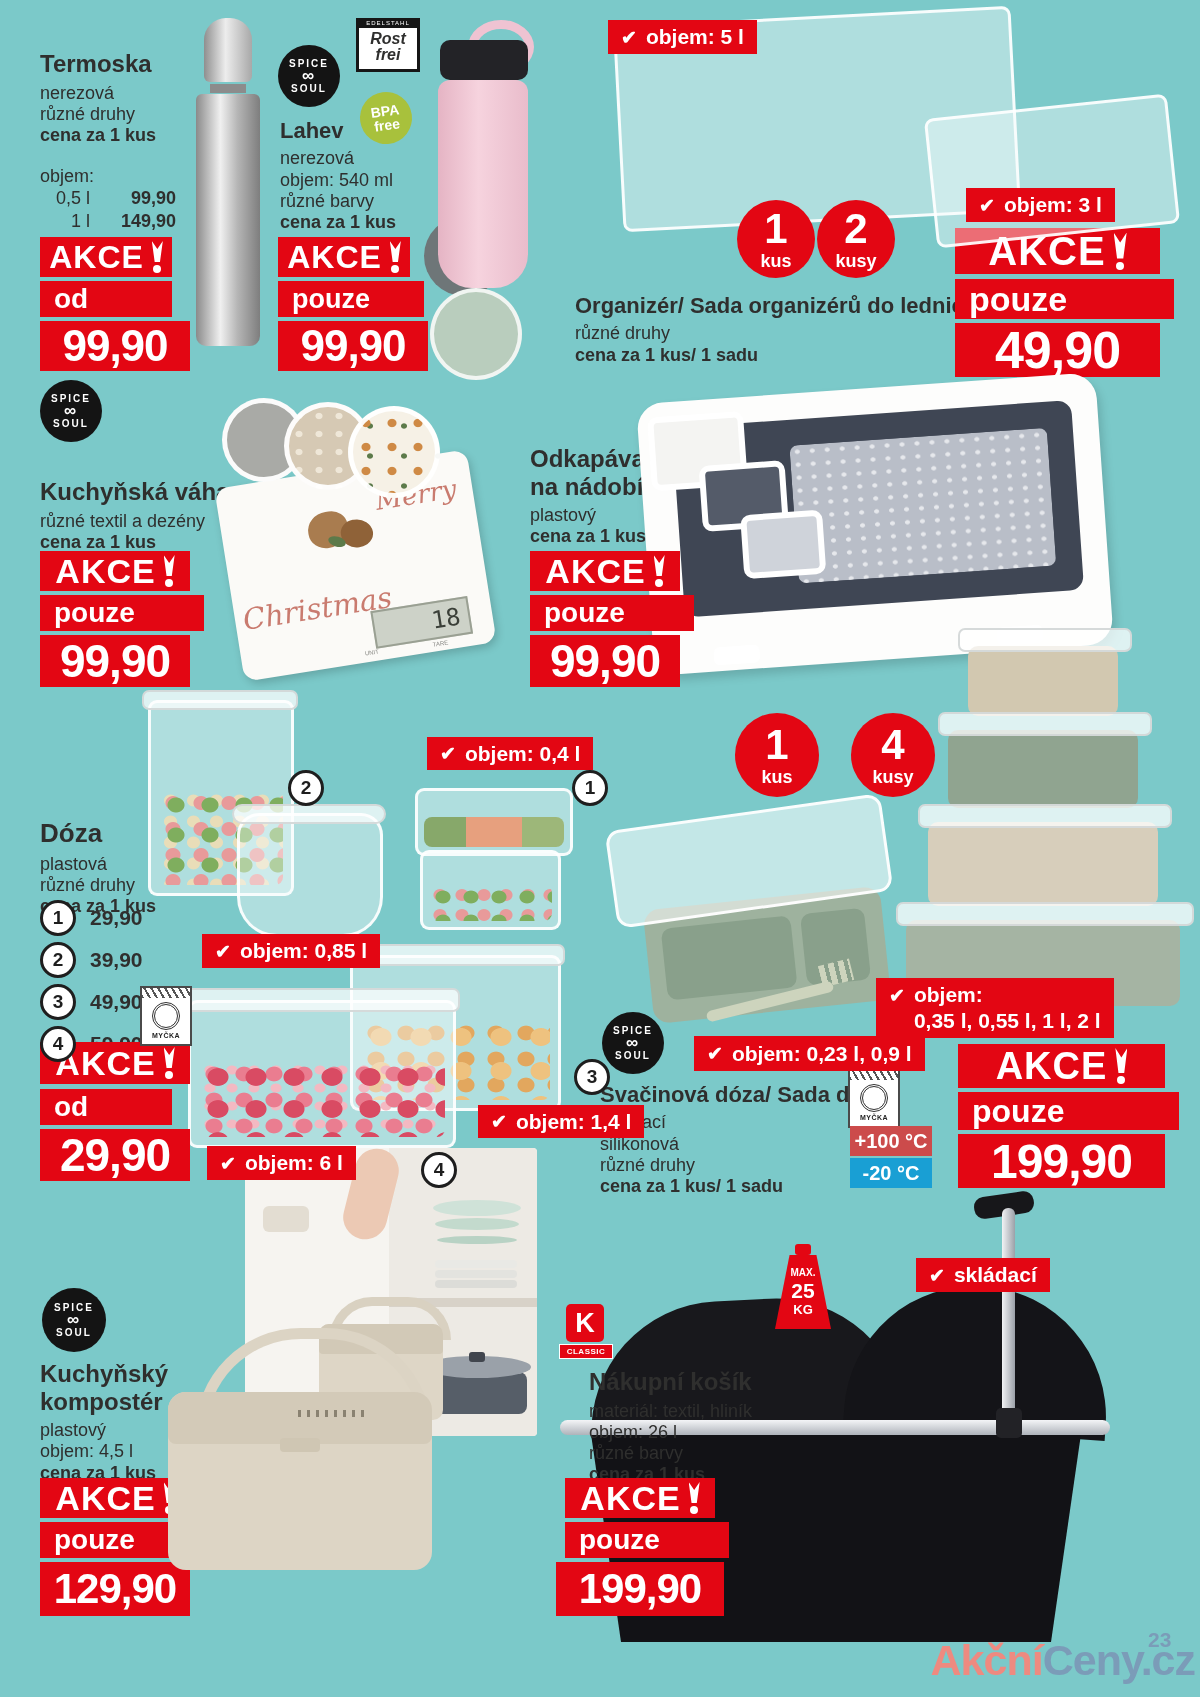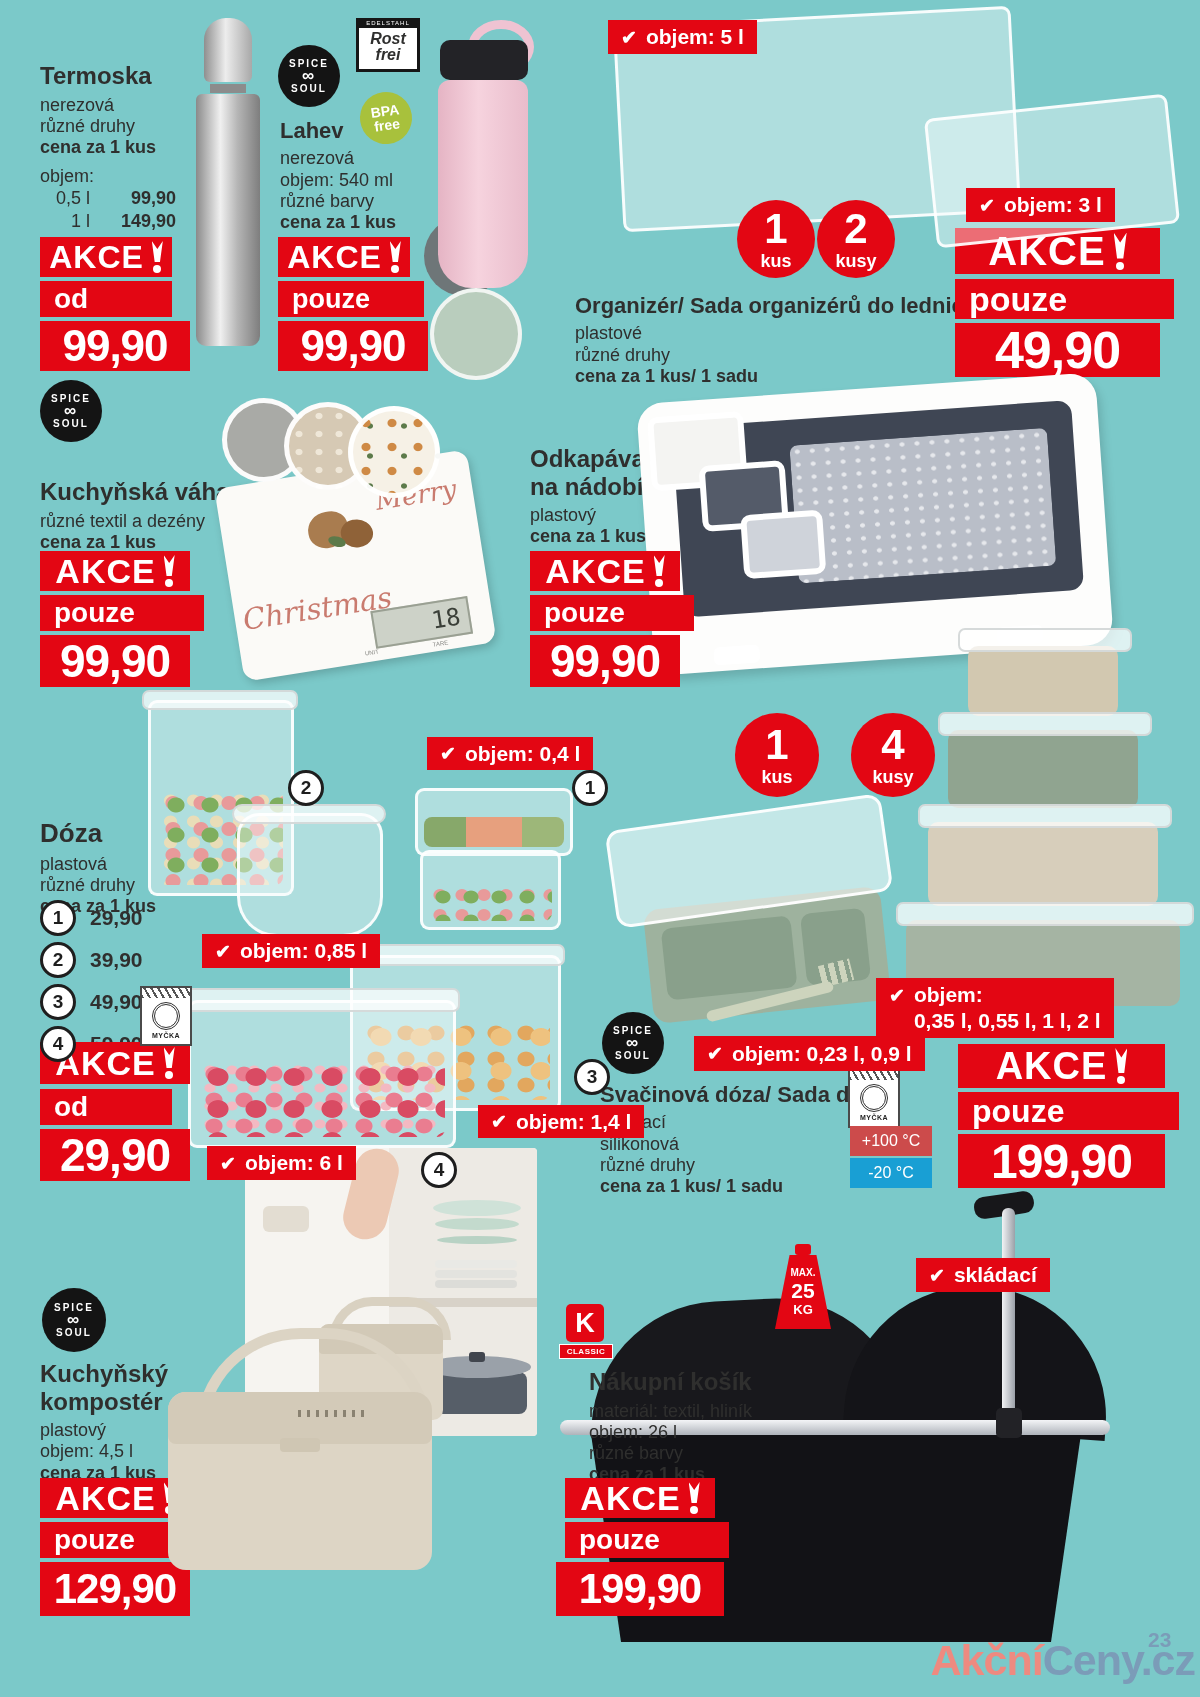--- a/index.html
+++ b/index.html
@@ -41,35 +41,35 @@
   .vs{width:50px;text-align:right;}
   .vp{width:86px;text-align:right;font-weight:bold;}
   .plist-row{display:flex;align-items:center;gap:14px;margin-bottom:6px;}
   .plist-price{font-weight:bold;font-size:21px;}
   
   .mycka{background:#fff;border:2px solid #4a4a4a;display:flex;flex-direction:column;align-items:center;z-index:26;}
   .my-hatch{width:100%;height:10px;background:repeating-linear-gradient(60deg,#555 0 2px,transparent 2px 6px);}
   .my-plate{width:22px;height:22px;border:3px double #333;border-radius:50%;margin:4px 0 2px;}
   .my-cap{font-size:7px;color:#222;font-weight:bold;letter-spacing:.5px;}
   
-  .temp{color:#fff;font-weight:normal;font-size:16px;display:flex;align-items:center;justify-content:center;z-index:30;}
+  .temp{color:#fff;font-weight:bold;font-size:20px;display:flex;align-items:center;justify-content:center;z-index:30;}
   
   .cbox{background:rgba(248,252,253,.42);border:3px solid rgba(255,255,255,.9);border-radius:9px;z-index:10;}
   .clid{background:rgba(255,255,255,.75);border:2px solid rgba(210,214,214,.9);border-radius:7px;z-index:11;}
   .speck{border-radius:8px;z-index:11;}
   
   .swatch{border-radius:50%;border:5px solid rgba(255,255,255,.95);z-index:20;}
   .wfoot{color:#fff;font-weight:bold;text-align:center;line-height:1;}
 </style>
 </head>
 <body>
 
 <div id="canvas">
 
-  <div class="abs" style="left:40px;top:62px;width:200px">
+  <div class="abs" style="left:40px;top:50px;width:200px">
     <div class="p-title">Termoska</div>
     <div class="p-line">nerezová</div>
     <div class="p-line">různé druhy</div>
     <div class="p-line bold">cena za 1 kus</div>
   </div>
   <div class="abs" style="left:40px;top:166px;width:190px">
     <div class="p-line">objem:</div>
     <div class="vol-row">
       <span class="vs">0,5 l</span>
       <span class="vp">99,90</span>
@@ -150,21 +150,20 @@
   <div class="abs ccount" style="left:817px;top:200px;width:78px;height:78px">
     <span class="cc-num">2</span>
     <span class="cc-unit">kusy</span>
   </div>
   <div class="abs badge" style="left:966px;top:188px;height:34px">
     <span class="chk">✔</span>
     <span>objem: 3 l</span>
   </div>
   <div class="abs" style="left:575px;top:293px;width:430px">
     <div class="p-title" style="font-size:22px">Organizér/ Sada organizérů do lednice</div>
-    <div class="p-line">plastové</div>
     <div class="p-line">různé druhy</div>
     <div class="p-line bold">cena za 1 kus/ 1 sadu</div>
   </div>
   <div class="abs akce" style="left:955px;top:228px;width:205px;height:46px">
     <span class="akce-text" style="font-size:40px">AKCE</span>
     <span class="excl">
         <i class="excl-bar" style="height:26px;width:13px"></i>
         <i class="excl-dot"></i>
       </span>
   </div>

